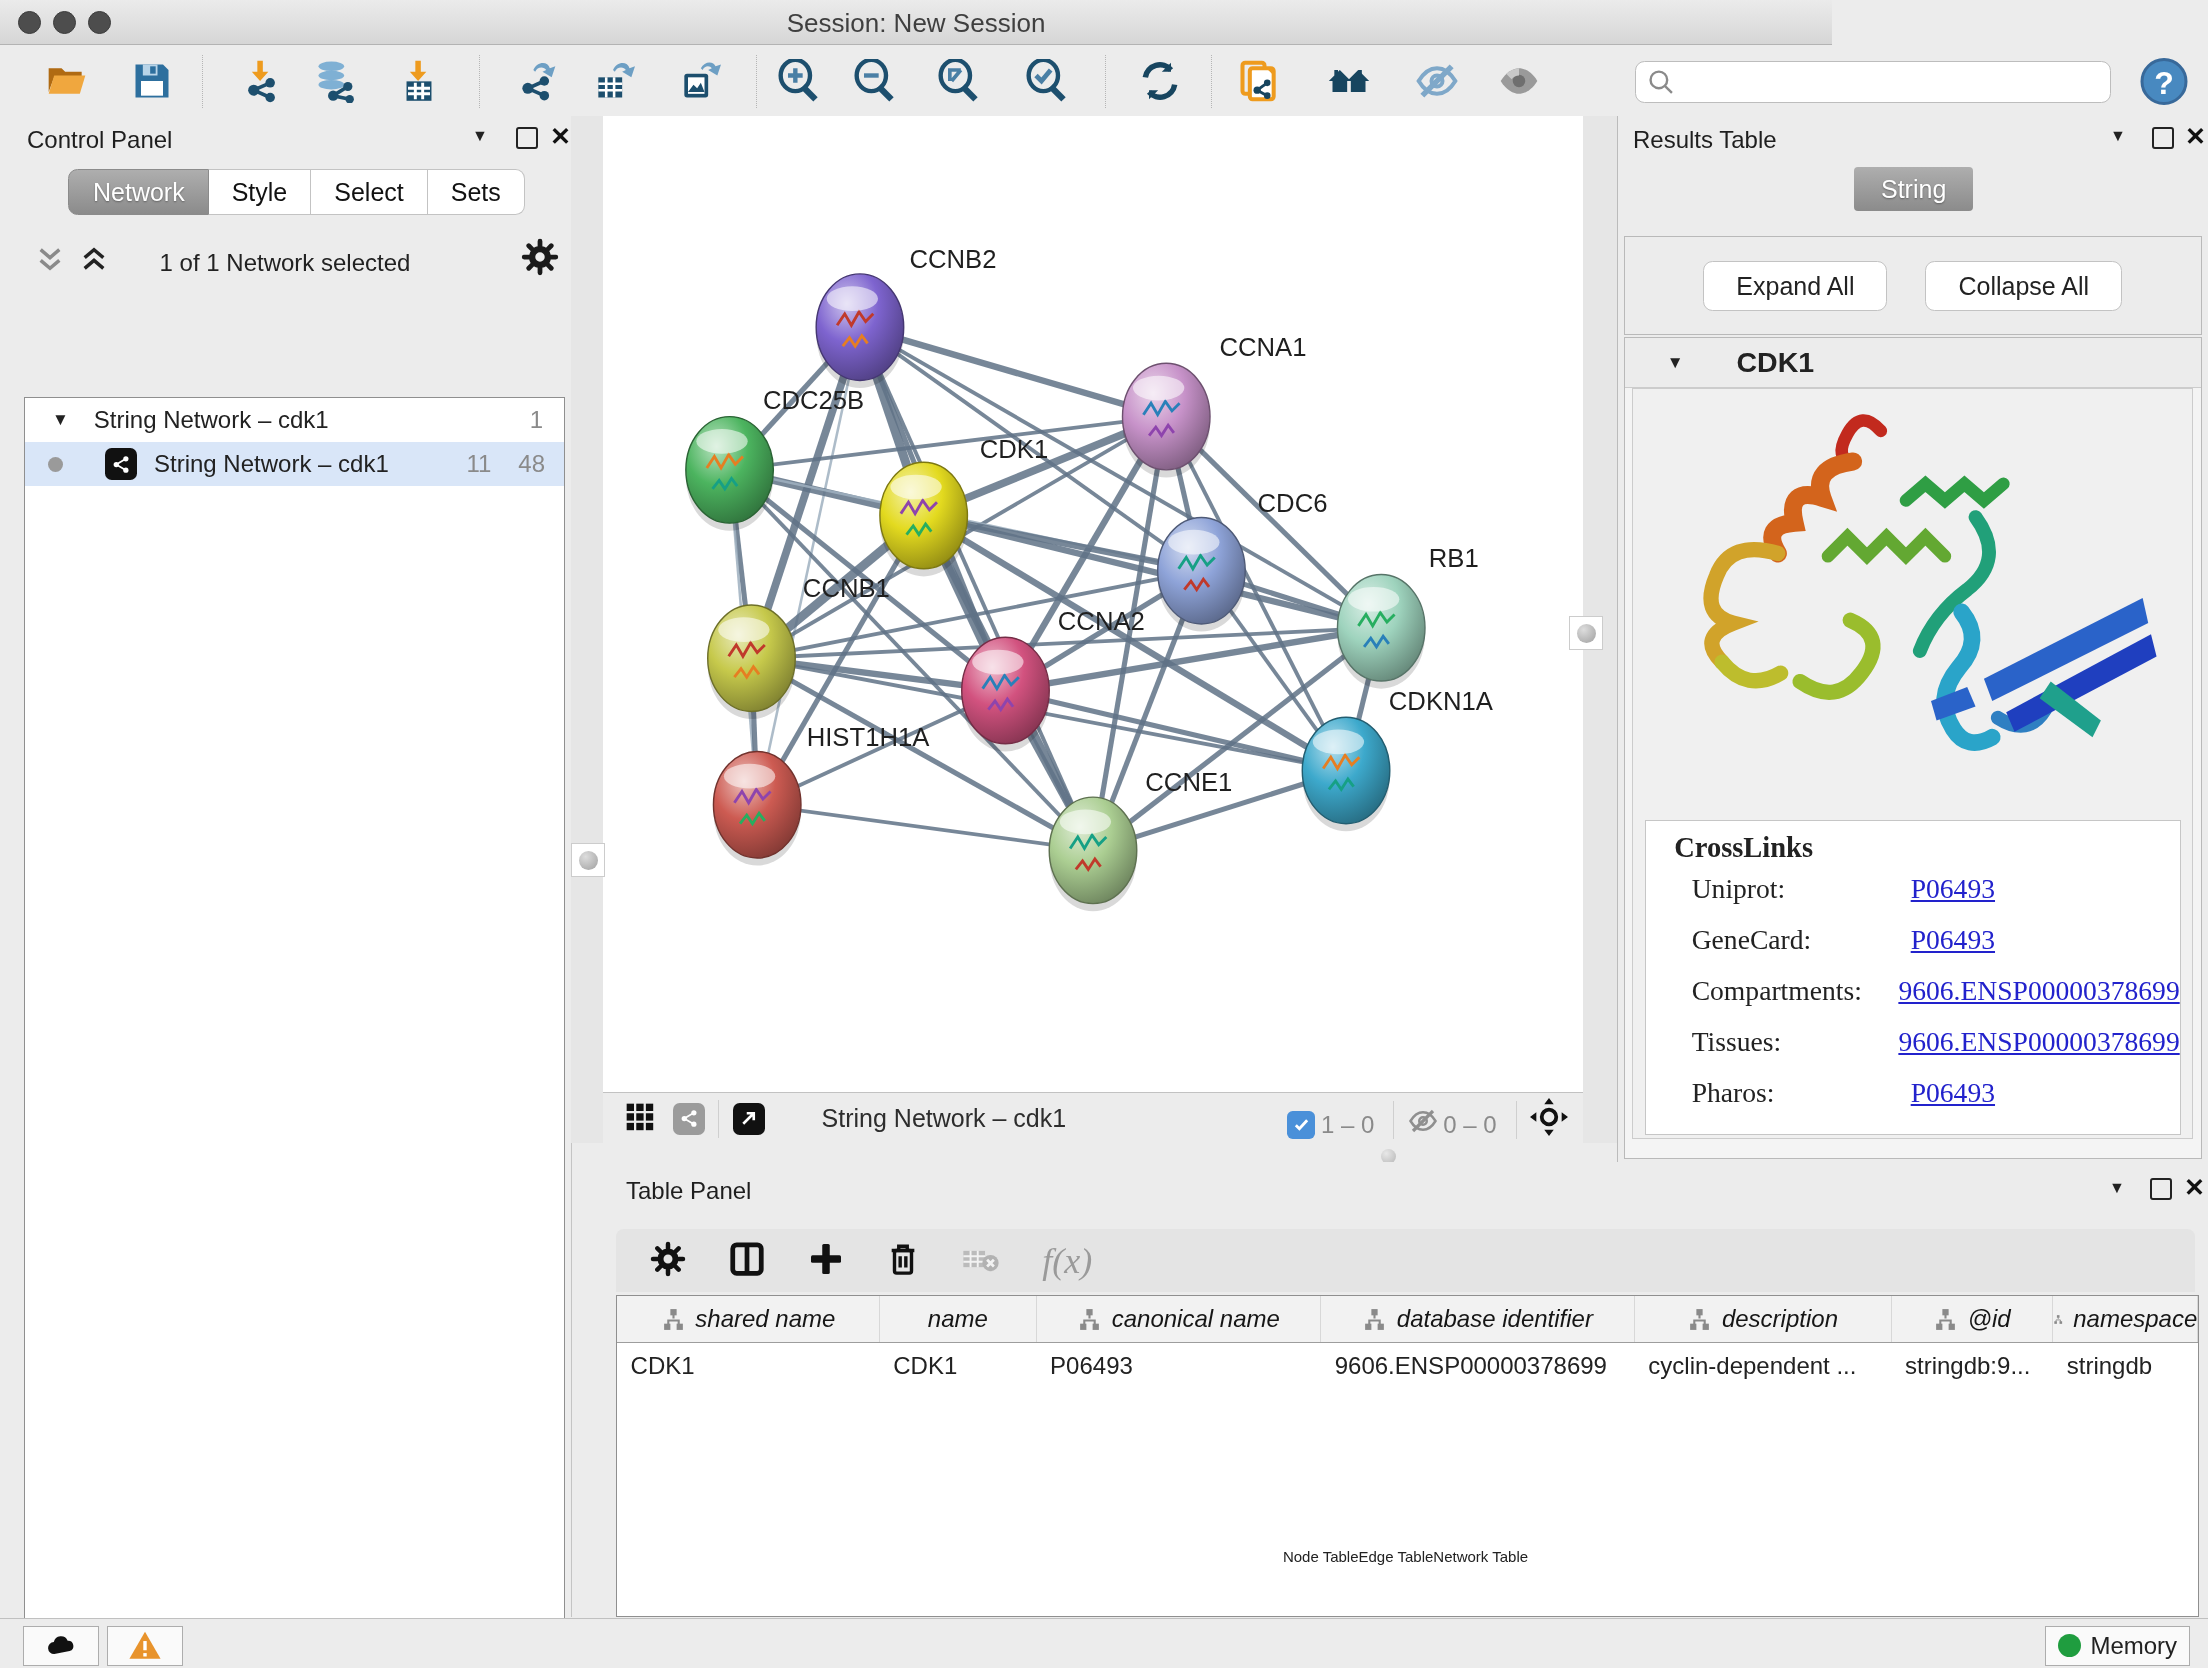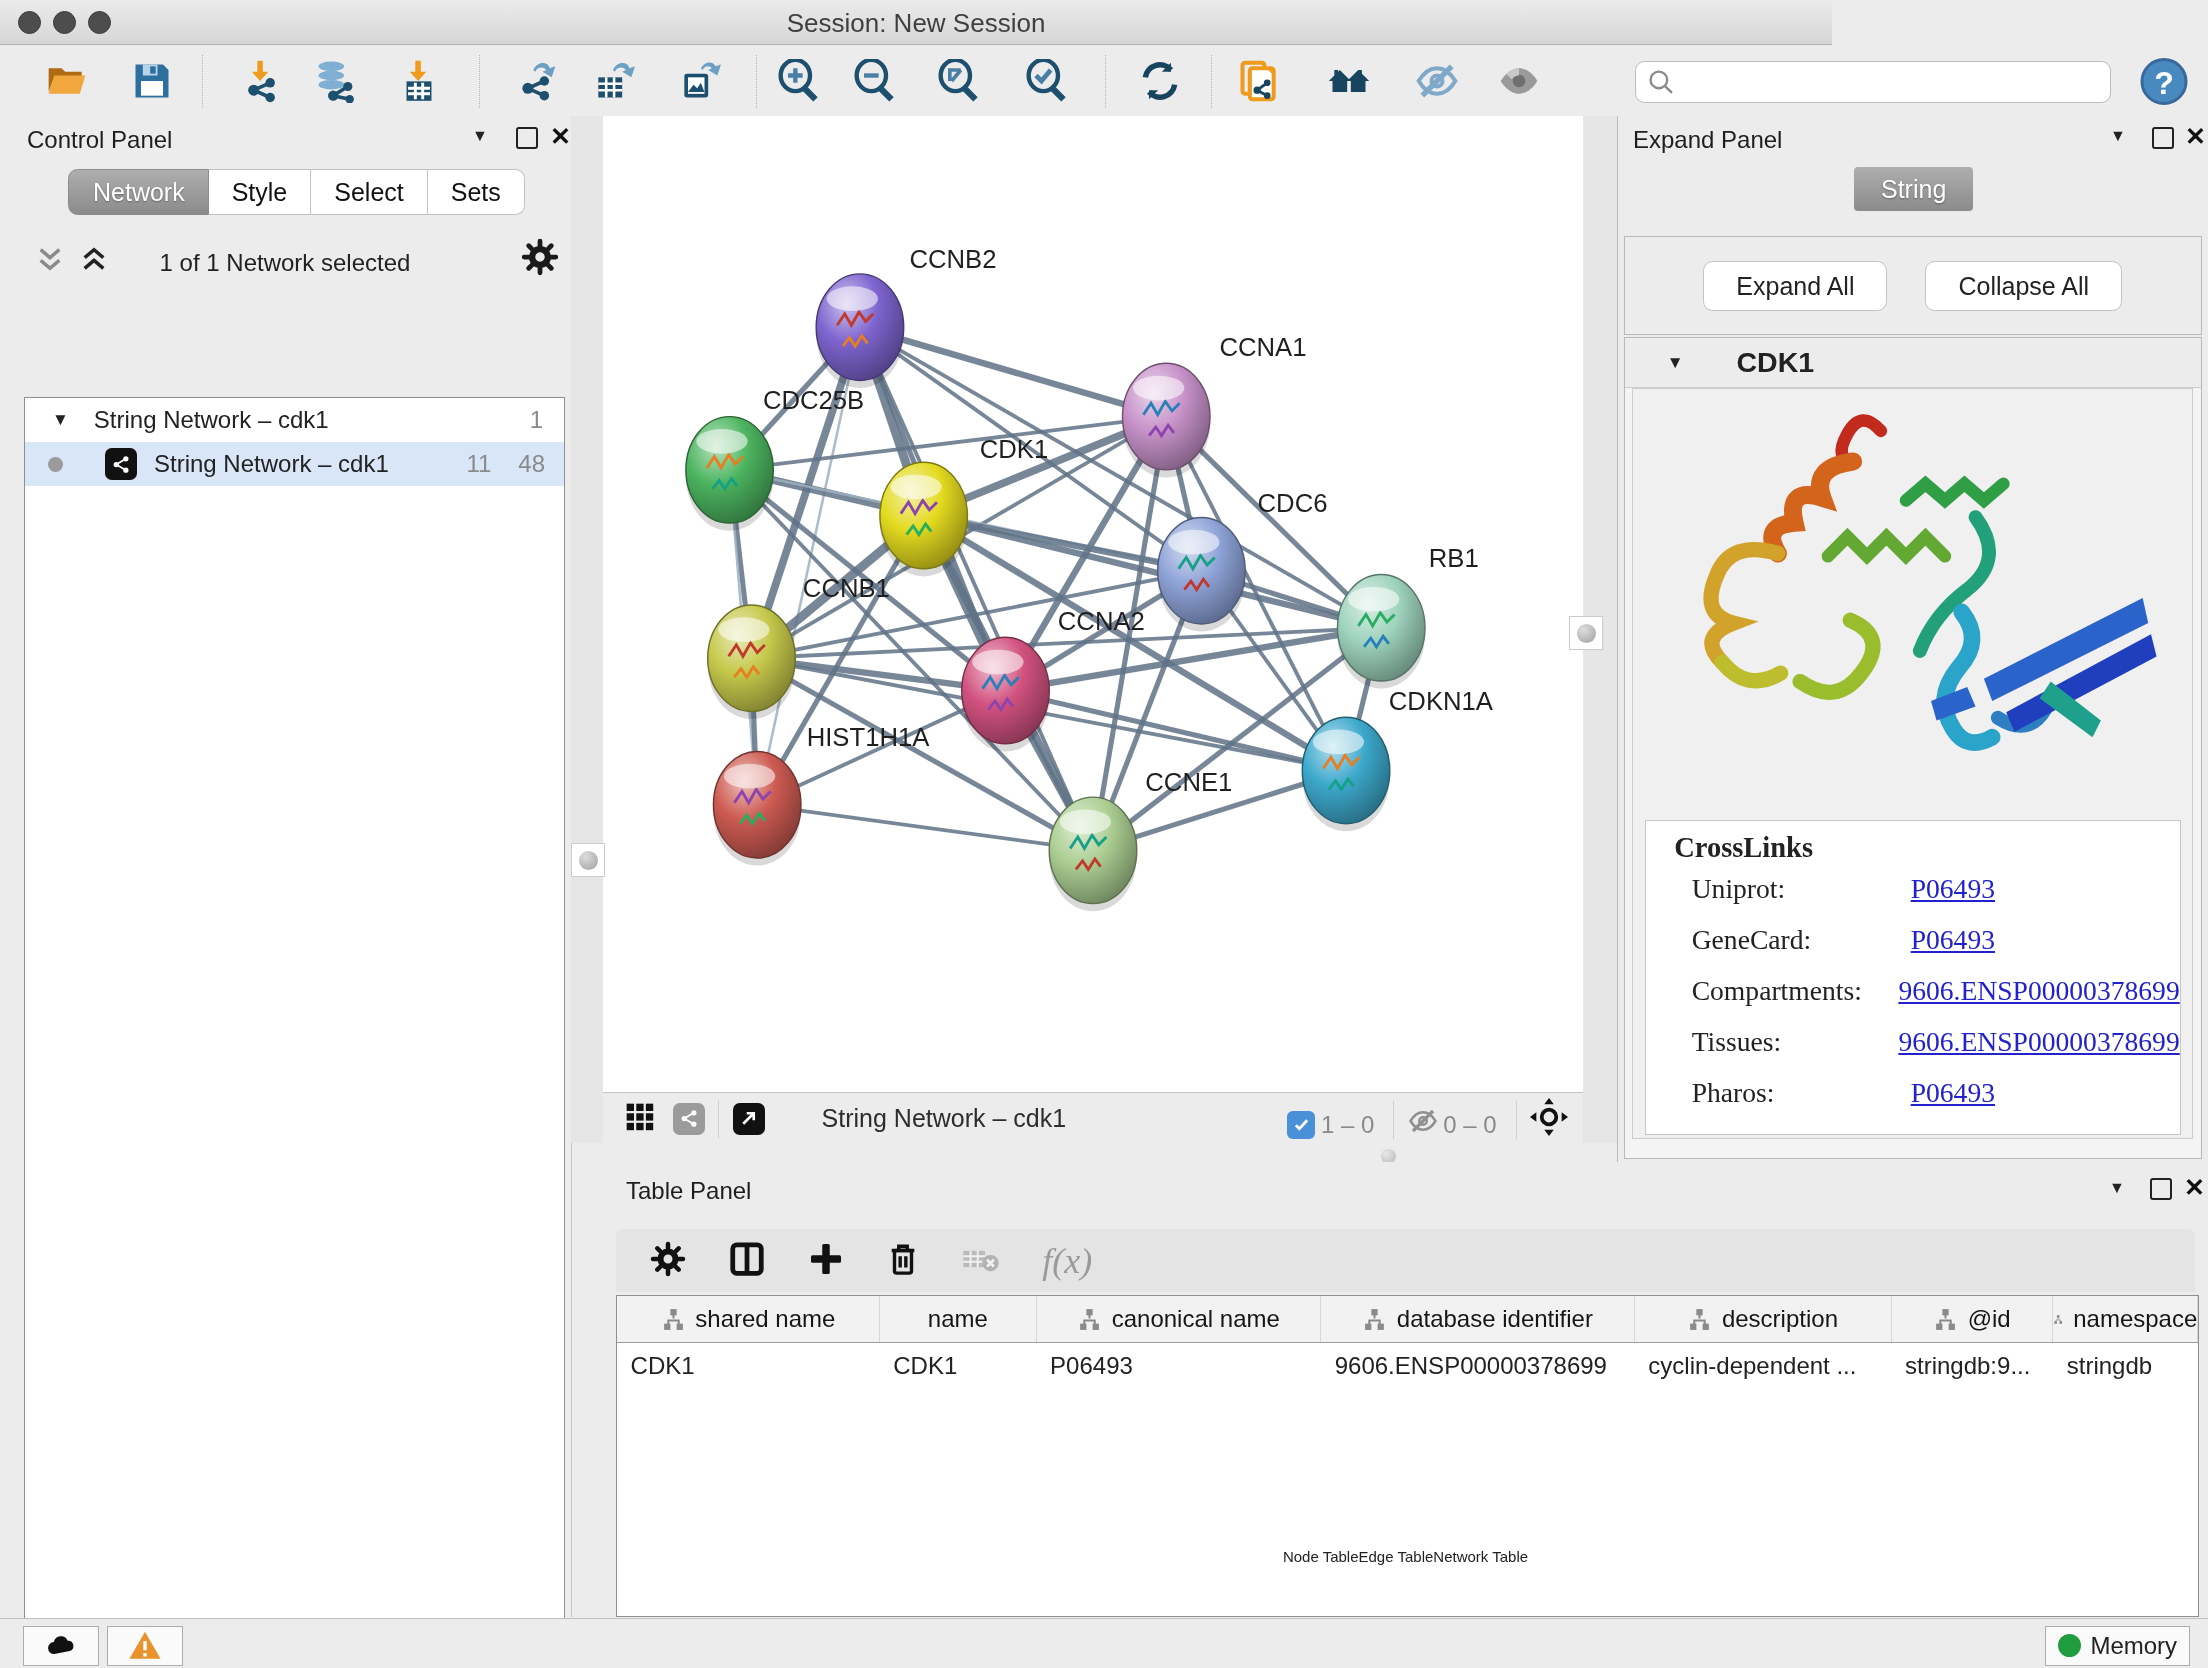--- a/index.html
+++ b/index.html
@@ -70,21 +70,21 @@
   #crosslinks{margin:9.5px 11.4px 0 11.4px;background:#fff;border:1px solid #c6c6c6;padding:11.4px 0 15px 0;}
   #crosslinks .hd{font-family:"Liberation Serif",serif;font-weight:bold;font-size:28.5px;padding-left:28.5px;}
   .cl-row{display:flex;font-family:"Liberation Serif",serif;font-size:27.6px;height:51px;align-items:center;}
   .cl-row .lbl{width:219px;padding-left:46px;}
   .cl-row a{color:#2222cc;text-decoration:underline;}
   
   #table-panel{left:603px;top:1162px;width:1605px;height:455px;background:#ececec;}
   #tp-toolbar{left:13.3px;top:67px;width:1579px;height:63px;background:#e4e4e4;border-radius:7.6px 7.6px 0 0;
           display:flex;align-items:center;gap:42px;padding-left:34px;box-sizing:border-box;}
   #tbl{left:13.3px;top:133px;width:1581px;height:455px;background:#fff;border:1.9px solid #8f8f8f;height:320px;}
-  #tbl-head{display:flex;height:46px;background:#f2f2f2;border-bottom:1.9px solid #9d9d9d;}
+  #tbl-head{display:flex;height:46px;background:#f2f2f2;border-bottom:1.9px solid #9d9d9d;font-style:italic;}
   .th{display:flex;align-items:center;justify-content:center;gap:9.5px;font-size:24px;color:#161616;
       border-right:1px solid #d8d8d8;box-sizing:border-box;}
   #tbl-row{display:flex;height:46px;align-items:center;font-size:24px;}
   .td{padding-left:13.3px;box-sizing:border-box;white-space:nowrap;overflow:hidden;}
   #tp-tabs{left:0;top:386px;width:1605px;display:flex;justify-content:center;}
   
   #statusbar{left:0;top:1618px;width:2208px;height:50px;background:#ececec;border-top:1px solid #c0c0c0;}
   .sb-btn{top:6.7px;height:38px;background:#fafafa;border:1px solid #adadad;display:flex;align-items:center;
           justify-content:center;gap:9.5px;font-size:24px;}
   #memory-dot{width:23px;height:23px;border-radius:50%;background:#1f9d3f;}
@@ -572,21 +572,21 @@
       <span class="nb-sep"></span>
       <span style="margin-right:15px">
         <svg width="38" height="38" viewBox="0 0 24 24" fill="#111">
             <circle cx="12" cy="12" r="4.6" fill="none" stroke="#111" stroke-width="2.4"></circle>
             <path d="M12 0l3 4h-6zM12 24l-3-4h6zM0 12l4-3v6zM24 12l-4 3v-6z"></path>
           </svg></span>
     </span>
   </div>
 
   <div id="results-panel" class="abs">
-    <div class="abs panel-title" style="left:15px;top:9.5px">Expand Panel</div>
+    <div class="abs panel-title" style="left:15px;top:9.5px">Results Table</div>
     <span class="abs ph-caret" style="left:492px;top:11.4px">▼</span>
     <span class="abs ph-float" style="left:534px;top:10.5px"></span>
     <span class="abs ph-close" style="left:567px;top:5.7px">✕</span>
     <div id="rp-tab" class="abs">String</div>
     <div id="rp-box1" class="abs">
       <span class="rp-btn">Expand All</span>
       <span class="rp-btn">Collapse All</span>
     </div>
     <div id="rp-box2" class="abs">
       <div id="gene-header">

